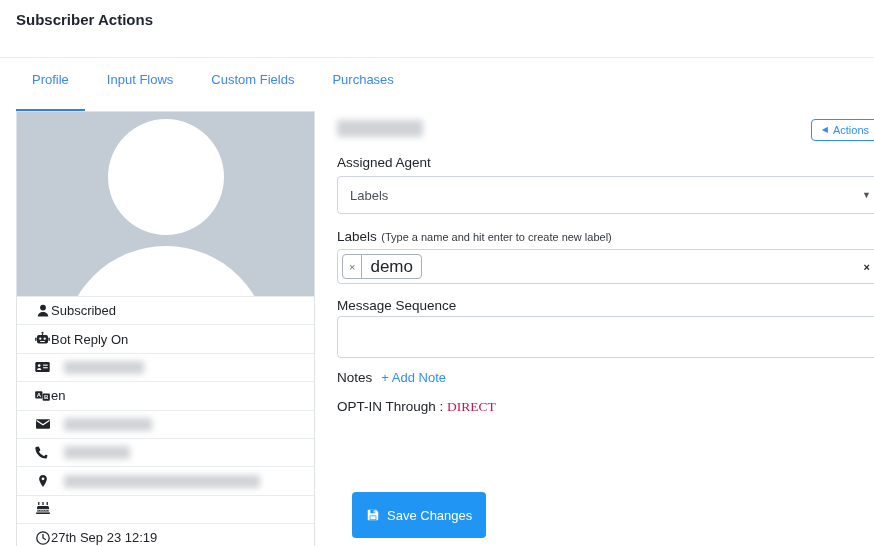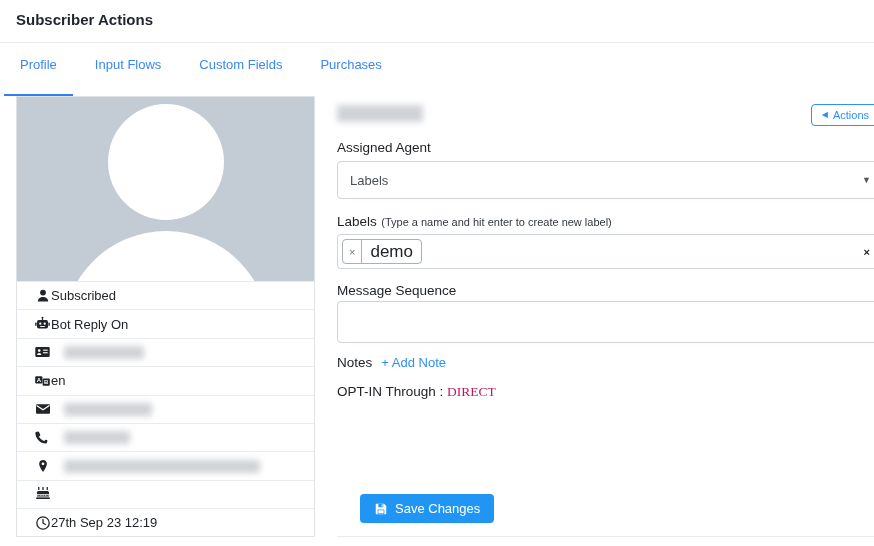--- a/index.html
+++ b/index.html
@@ -1,22 +1,22 @@
 <!DOCTYPE html>
 <html><head>
 <meta charset="utf-8">
 <style>
   * { margin:0; padding:0; box-sizing:border-box; }
   html,body { width:874px; height:546px; overflow:hidden; background:#fff;
               font-family:"Liberation Sans", sans-serif; color:#212529; }
 
-  .page-header { height:43px; padding:11px 16px 0; border-bottom:1px solid #e9ecef; }
+  .page-header { height:58px; padding:11px 16px 0; border-bottom:1px solid #e9ecef; }
   .page-title { font-size:15px; font-weight:bold; color:#1f2430; }
 
-  .tabs { display:flex; gap:6px; padding:14px 4px 0; height:53px; }
+  .tabs { display:flex; gap:6px; padding:14px 16px 0; height:53px; }
   .tab { font-size:13px; color:#3b87f2; padding:0 16px 11px; border-bottom:2px solid transparent; cursor:pointer; }
   .tab.active { border-bottom-color:#2e7ff0; }
 
   .content { display:flex; width:888px; padding-left:16px; }
 
   
   .left-card { width:299px; flex-shrink:0; border:1px solid #dfe3e8; height:441px; background:#fff; }
   .avatar { height:184px; background:#c3ccd4; position:relative; overflow:hidden; }
   .avatar .head { position:absolute; left:50%; top:7px; transform:translateX(-50%);
                   width:116px; height:116px; border-radius:50%; background:#fff; }
@@ -58,22 +58,22 @@
 
   .seq-box { margin-top:3px; height:42px; border:1px solid #ced4da; border-radius:4px; background:#fff; cursor:text; }
 
   .notes-line { display:flex; align-items:center; gap:9px; }
   .add-note { color:#2e90f5; font-size:13px; cursor:pointer; }
 
   .optin-line { font-size:13.5px; }
   .optin-val { color:#be185d;font-family:Liberation Serif, serif; }
 
   .save-btn { position:absolute; left:15px; bottom:13px; display:flex; align-items:center; gap:7px;
-              background:#2095f3; color:#fff; border:none; border-radius:4px; height:29px;
-              padding:0 14px; font-size:13px; cursor:pointer; font-family:"Liberation Sans",sans-serif;margin-left:8px; }
+              background:#2095f3; color:#fff; border:none; border-radius:4px; height:46px;
+              padding:0 14px; font-size:13px; cursor:pointer; font-family:"Liberation Sans",sans-serif; }
 
   svg { display:block; }
 </style>
 </head>
 <body>
 
 <div class="page-header">
   <div class="page-title">Subscriber Actions</div>
 </div>
 

